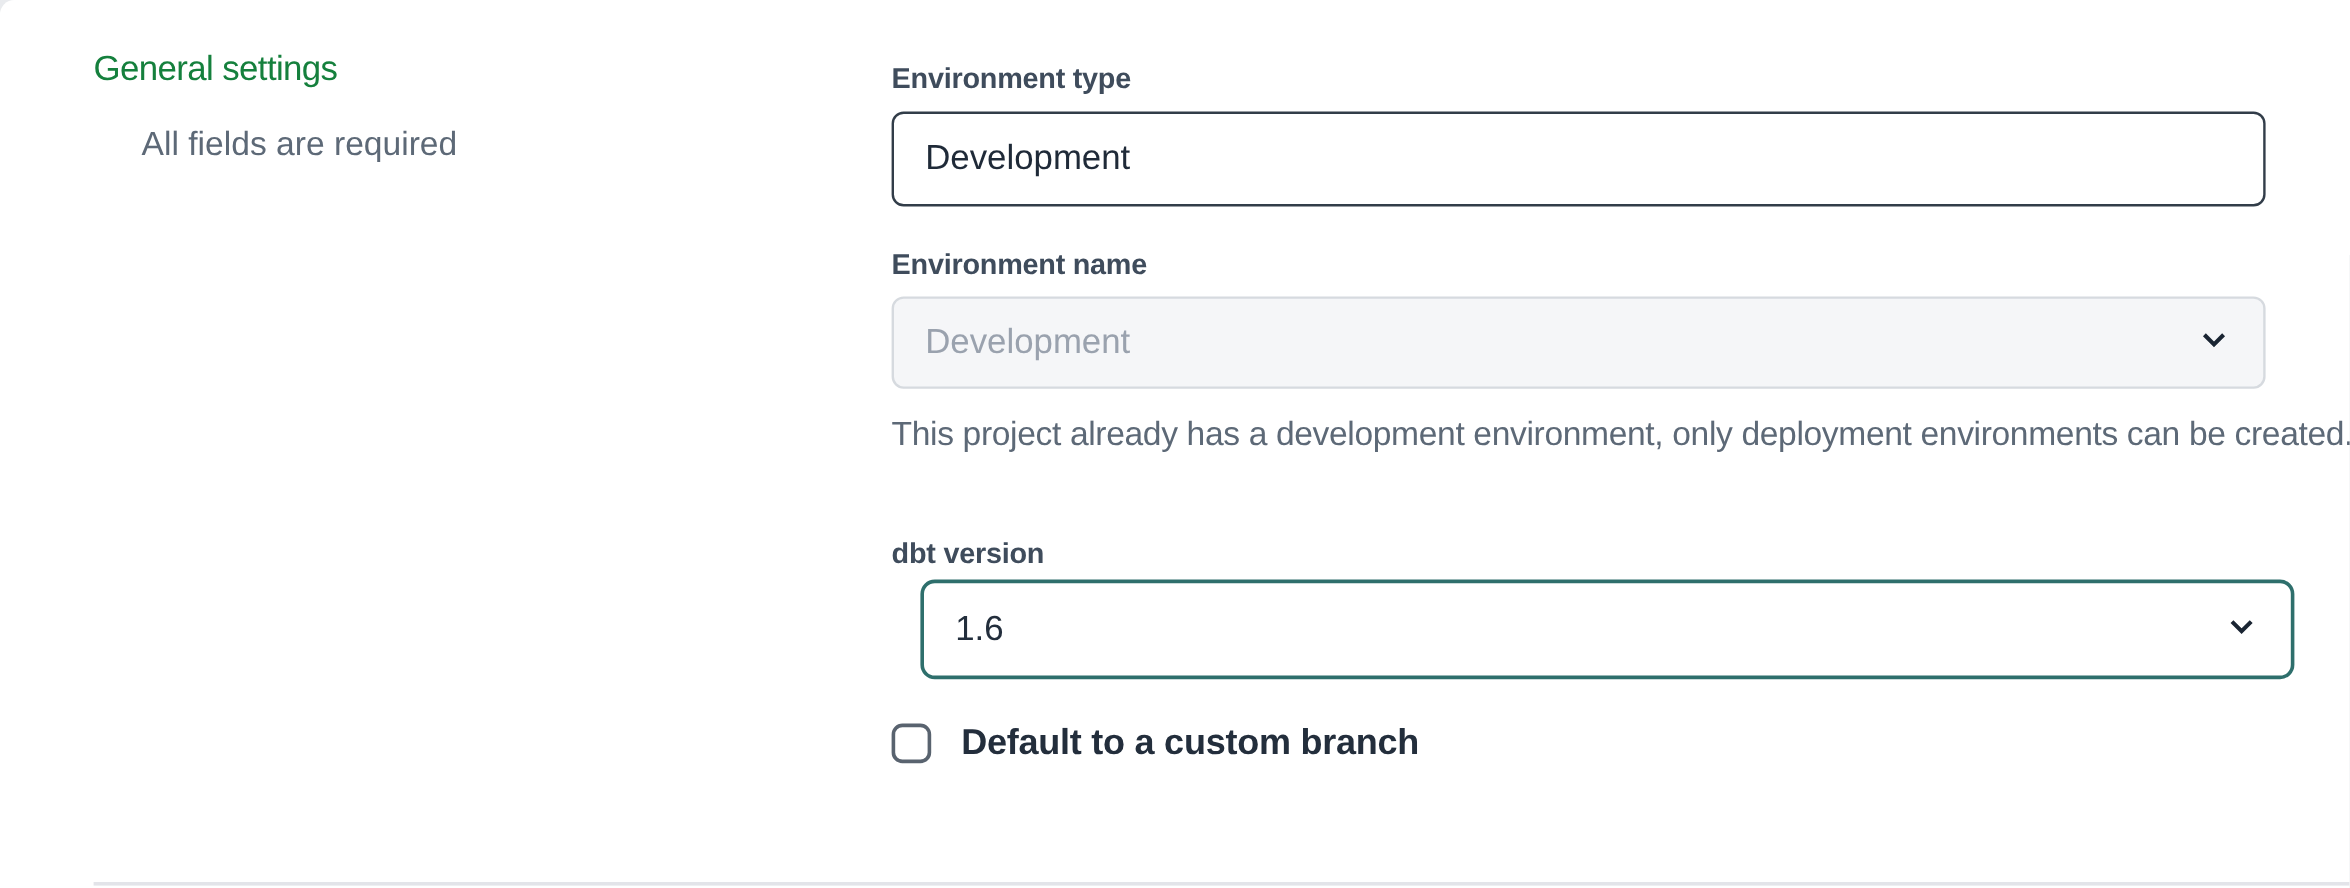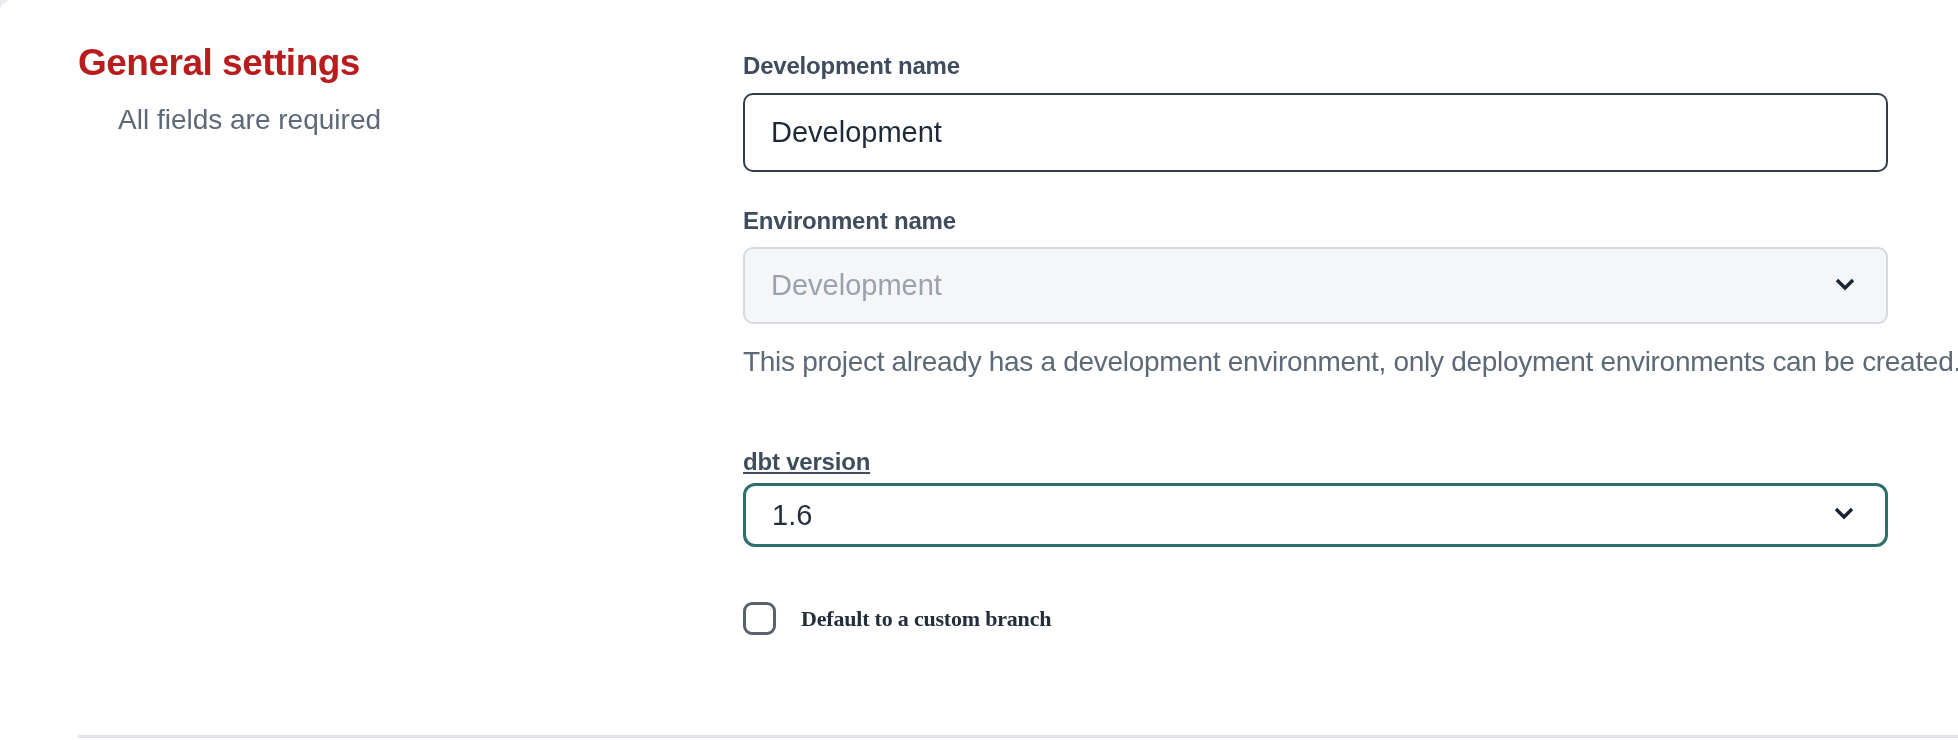--- a/index.html
+++ b/index.html
@@ -14,24 +14,24 @@
     position: absolute;
     inset: 0;
     background: #ffffff;
     border-top-left-radius: 12px;
   }
   
   .section-heading {
     position: absolute;
     left: 78px;
     top: 42px;
-    font-size: 37px;
-    font-weight: 700;
+    font-size: 29px;
+    font-weight: 400;
     letter-spacing: -0.5px;
-    color: #b91c1c;
+    color: #15803d;
   }
   .section-subheading {
     position: absolute;
     left: 78px;
     top: 104px;
     font-size: 28px;
     font-weight: 400;
     color: #5d6977;
     margin-left: 40px;
   }
@@ -45,21 +45,21 @@
   .field-label {
     position: absolute;
     left: 0;
     font-size: 24px;
     font-weight: 700;
     color: #3f4c5c;
     letter-spacing: -0.2px;
   }
   .label-env-name { top: 52px; }
   .label-env-type { top: 207px; }
-  .label-dbt-version { top: 448px; text-decoration: underline; }
+  .label-dbt-version { top: 448px; }
 
   .text-input {
     position: absolute;
     left: 0;
     top: 93px;
     width: 1145px;
     height: 79px;
     border: 2px solid #323d49;
     border-radius: 10px;
     background: #ffffff;
@@ -92,24 +92,25 @@
   }
   .select-env-type {
     top: 247px;
     height: 77px;
     background: #f5f6f8;
     border: 2px solid #d6dadf;
   }
   .select-env-type .value { color: #9aa2ae; }
   .select-dbt-version {
     top: 483px;
-    height: 64px;
+    height: 83px;
     background: #ffffff;
     border: 3px solid #2e6f6c;
     border-radius: 12px;
+    margin-left: 24px;
   }
   .select-dbt-version .value { color: #232e3c; }
 
   .helper-text {
     position: absolute;
     left: 0;
     top: 339px;
     width: 1230px;
     font-size: 28px;
     line-height: 46px;
@@ -127,25 +128,24 @@
     cursor: pointer;
   }
   .checkbox-box {
     width: 33px;
     height: 33px;
     border: 3px solid #59636f;
     border-radius: 9px;
     background: #ffffff;
   }
   .checkbox-label {
-    font-size: 22px;
+    font-size: 30px;
     font-weight: 700;
     color: #232e3c;
     letter-spacing: -0.2px;
-    font-family: Liberation Serif, serif;
   }
 
   .divider {
     position: absolute;
     left: 78px;
     right: 0;
     top: 735px;
     height: 3px;
     background: #e3e4e9;
   }
@@ -154,21 +154,21 @@
 <body>
 
 <div class="card">
 
   <h1 class="section-heading">General settings</h1>
 
   <div class="section-subheading">All fields are required</div>
 
   <div class="form-col">
 
-    <label class="field-label label-env-name">Development name</label>
+    <label class="field-label label-env-name">Environment type</label>
     <input class="text-input" type="text" value="Development" style="">
 
     <label class="field-label label-env-type">Environment name</label>
     <div class="select select-env-type" role="combobox" aria-disabled="true">
       <span class="value">Development</span>
       <span class="chev">
         <svg width="30" height="30" viewBox="0 0 30 30" fill="none">
           <path d="M7 11 L15 19 L23 11" stroke="#1a2533" stroke-width="3.4" stroke-linejoin="miter"></path>
         </svg>
       </span>

